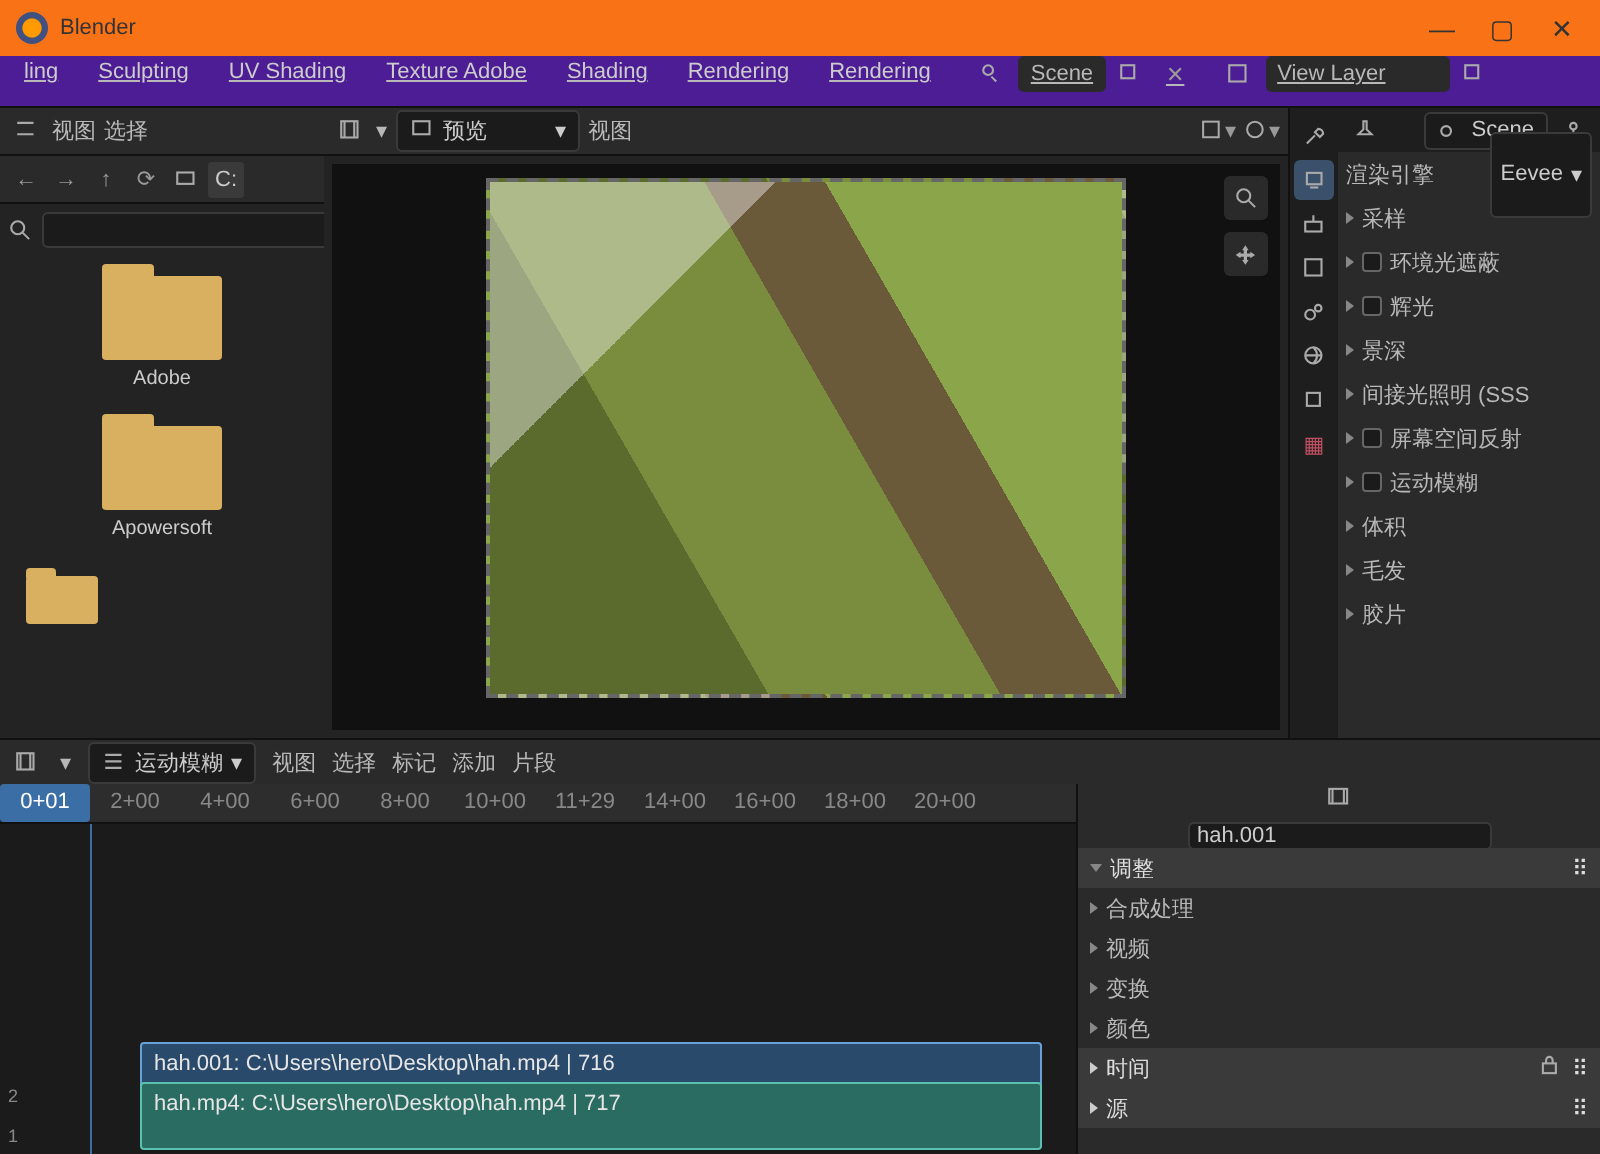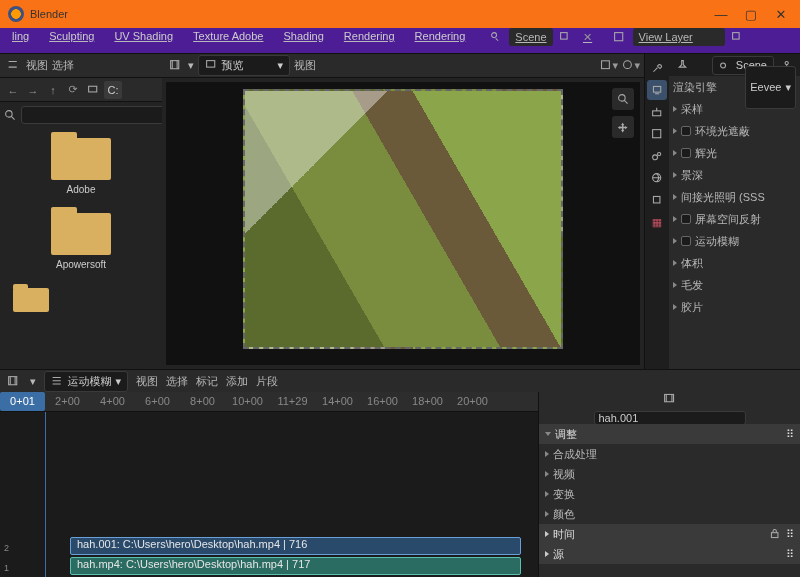--- a/index.html
+++ b/index.html
@@ -53,21 +53,21 @@
   .tri { width:0; height:0; border-left:4px solid #888; border-top:3px solid transparent; border-bottom:3px solid transparent; }
   
   .seq { height:208px; background:#232323; display:flex; flex-direction:column; border-top:1px solid #111; }
   .seq .menu { height:22px; background:#2a2a2a; display:flex; align-items:center; padding:0 4px; gap:8px; }
   .seq .ruler { height:20px; background:#2d2d2d; display:flex; border-bottom:1px solid #111;}
   .seq .ruler .frame { width:45px; text-align:center; color:#888; padding-top:3px;}
   .seq .ruler .frame.cur { background:#3b6ea5; color:#fff; border-radius:2px; }
   .seq .body { flex:1; display:flex; }
   .seq .tracks { flex:1; background:#1b1b1b; position:relative; }
   .seq .tracks .playhead { position:absolute; left:45px; top:0; bottom:0; width:1px; background:#3b6ea5; }
-  .seq .tracks .strip { position:absolute; left:70px; right:17px; height:18px; border-radius:2px; display:flex; align-items:flex-start; padding:0 6px; color:#e6e6e6; font-size:10px; overflow:hidden;}
+  .seq .tracks .strip { position:absolute; left:70px; right:17px; height:18px; border-radius:2px; display:flex; align-items:flex-end; padding:16px 6px; color:#e6e6e6; font-size:10px; overflow:hidden;}
   .seq .tracks .strip.s1 { bottom:22px; background:#2a4a6b; border:1px solid #6aa0d8; }
   .seq .tracks .strip.s2 { bottom:2px; background:#2a6b62; border:1px solid #5ac0b0; }
   .seq .tracks .ch { position:absolute; left:4px; width:14px; font-size:9px; color:#888; }
   .seq .props { width:262px; background:#2a2a2a; border-left:1px solid #111; display:flex; flex-direction:column; }
   .seq .props .name { height:24px; display:flex; align-items:center; padding:0 6px; gap:6px;flex-direction:column;}
   .seq .props .name input { flex:1; background:#1b1b1b; border:1px solid #3a3a3a; border-radius:3px; height:18px; color:#ccc; padding:0 4px; }
   .seq .props .sec { height:20px; display:flex; align-items:center; padding:0 6px; gap:4px; }
   .seq .props .sec.hdr { background:#3a3a3a; color:#ddd; }
   .seq .props .sec .tri2 { width:0; height:0; border-top:4px solid #888; border-left:3px solid transparent; border-right:3px solid transparent; }
   svg { width:13px; height:13px; }

